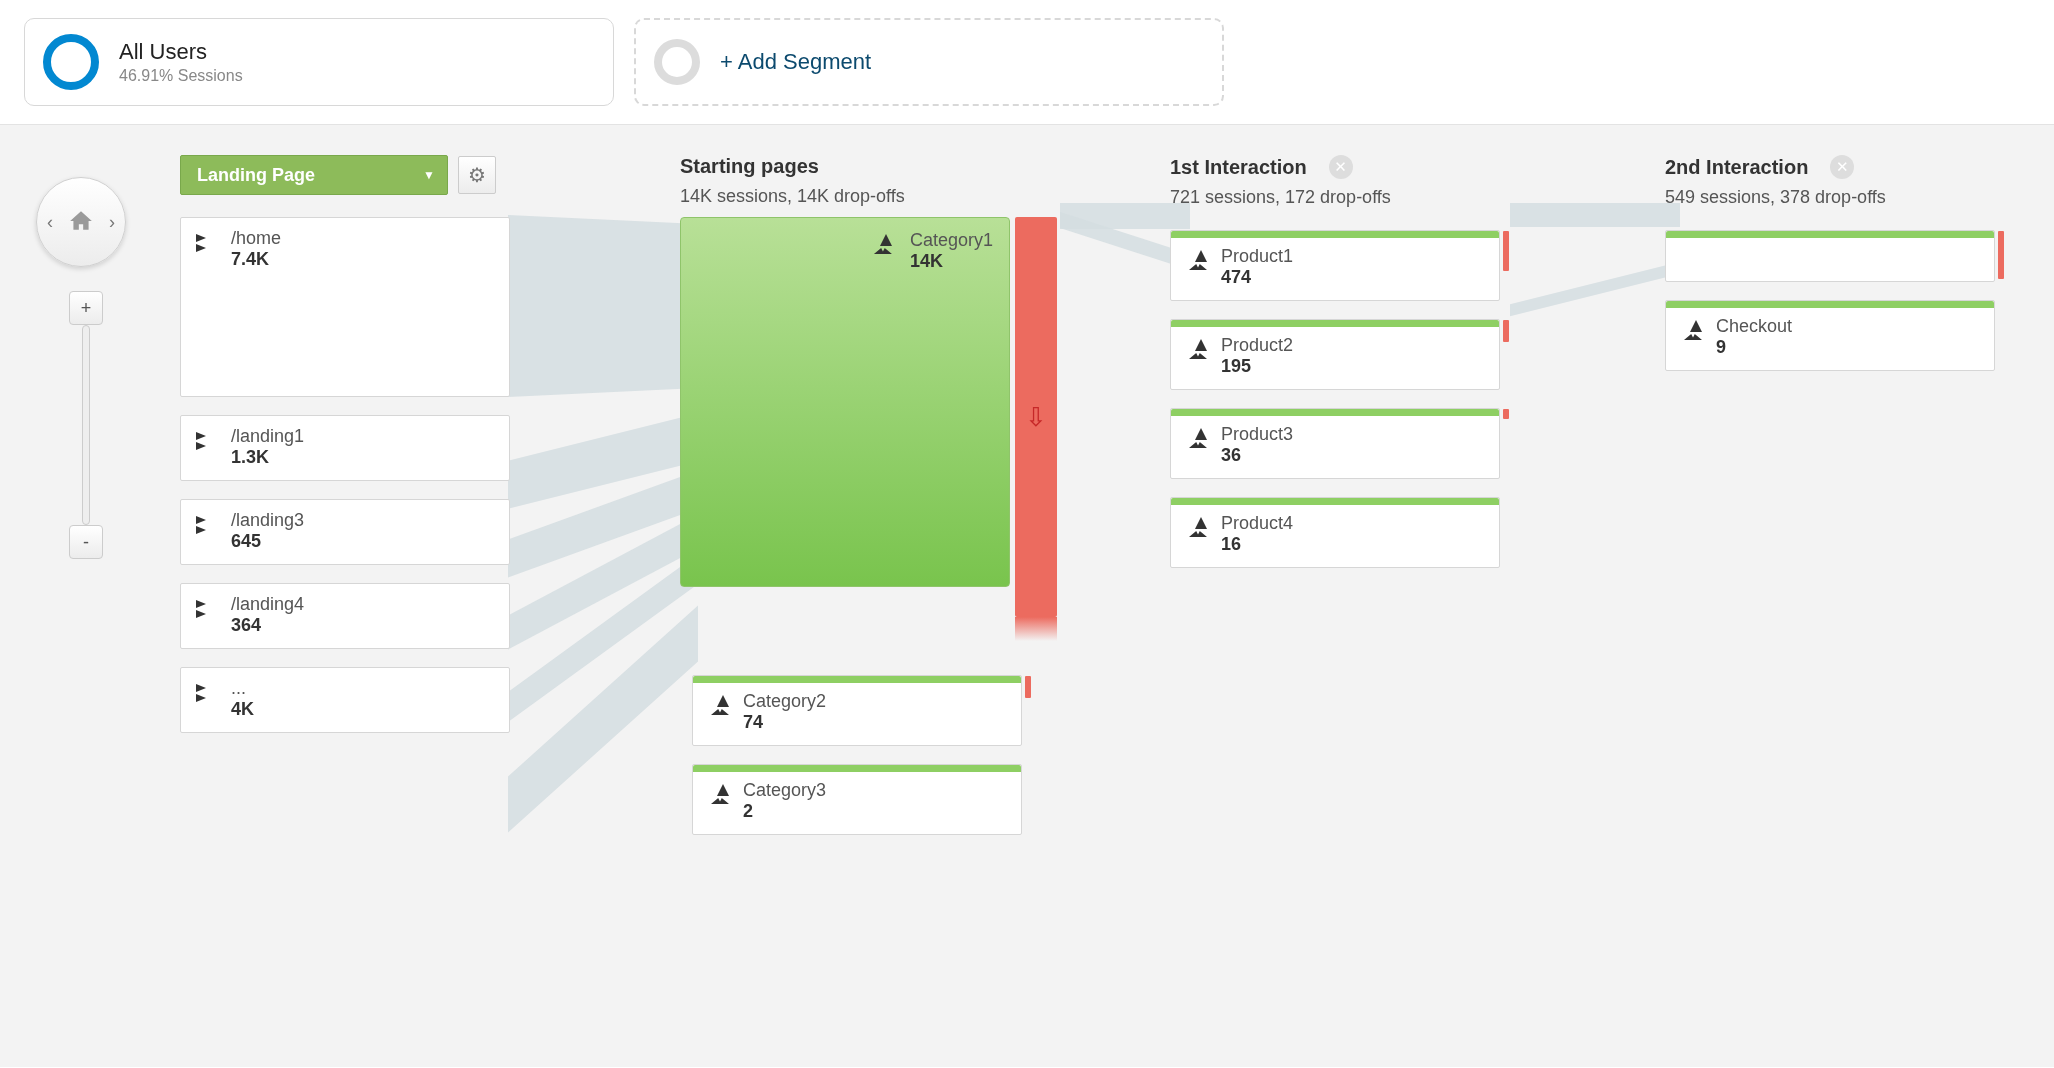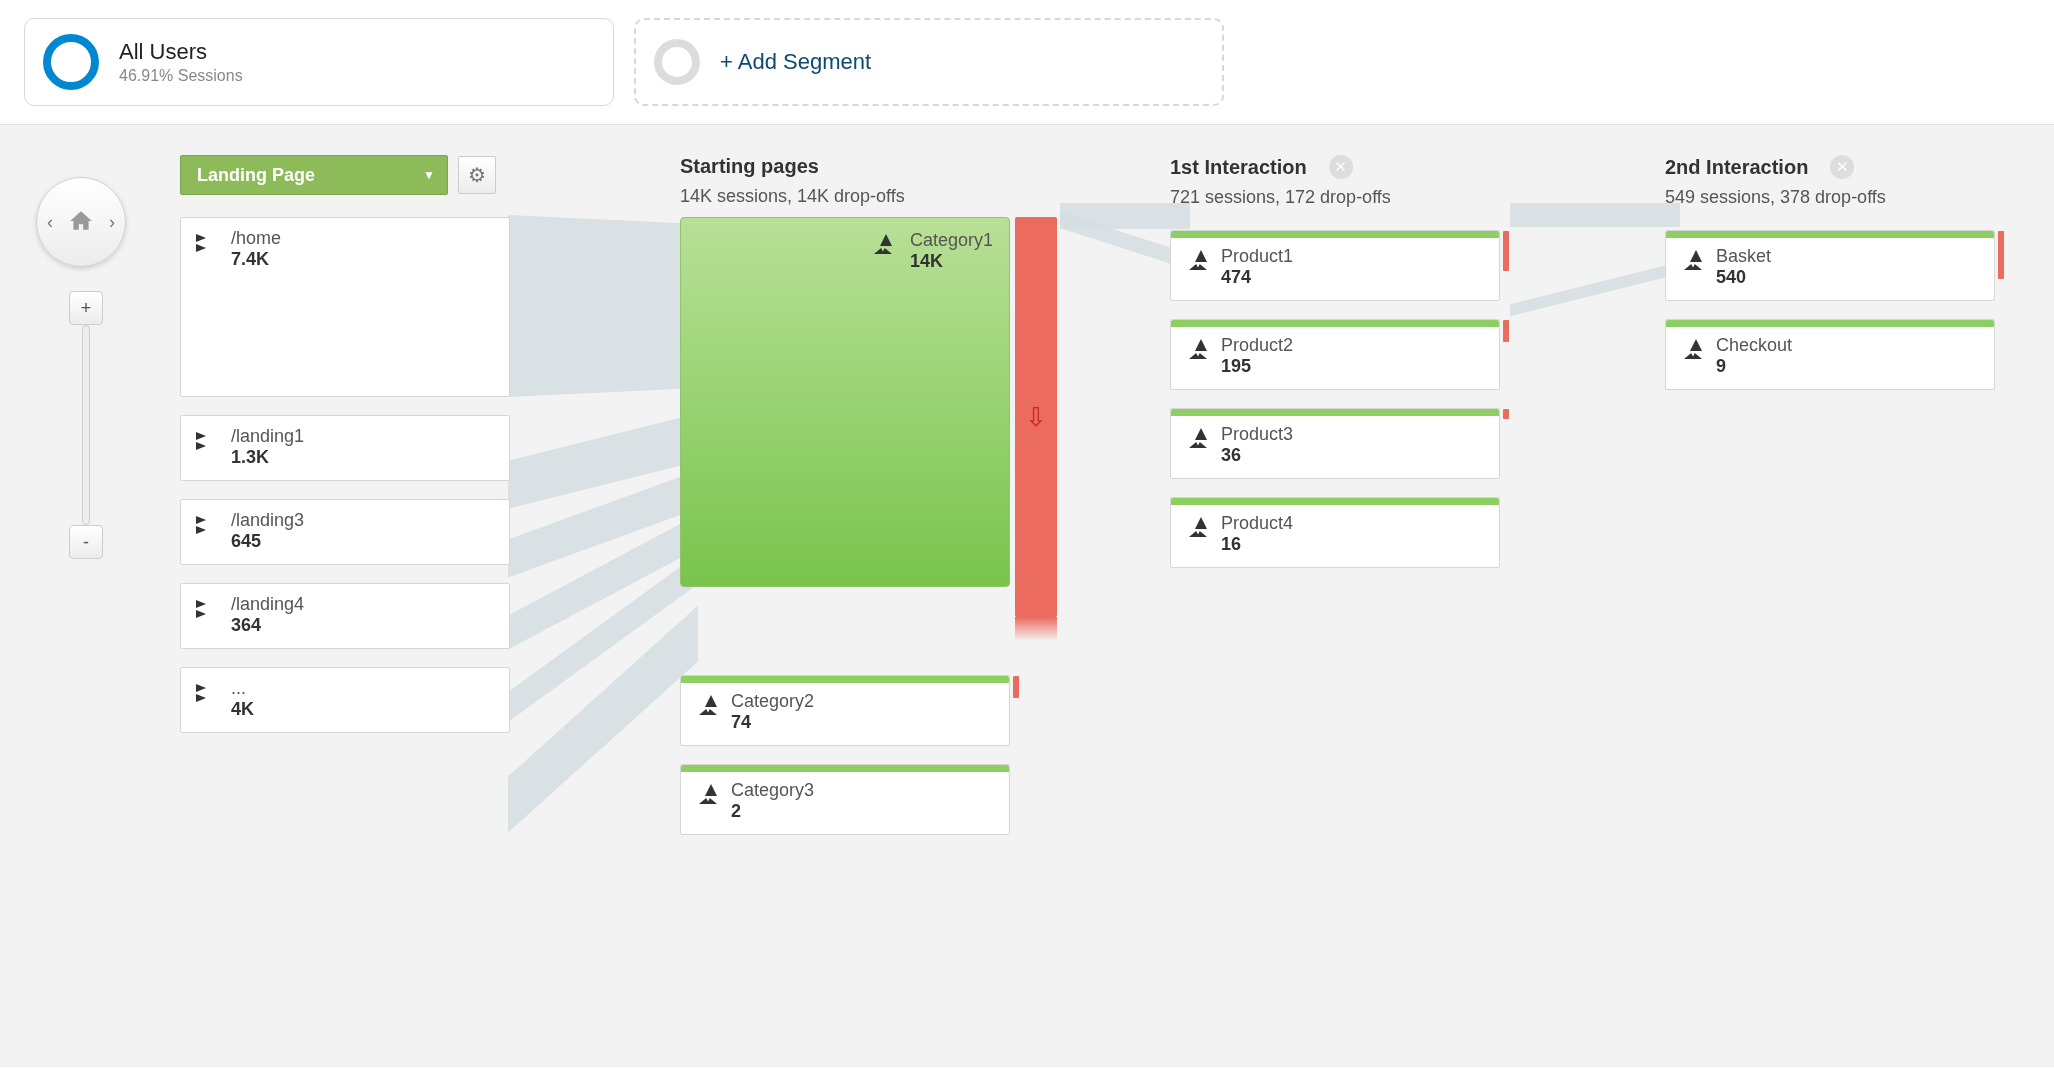--- a/index.html
+++ b/index.html
@@ -235,21 +235,21 @@
   }
 
   
   .ribbon {
     position:absolute;
     background:#d4dde0;
     opacity:.85;
   }
 
   
-  .col1 .cats-small { position:absolute; top:520px; left:0; }
+  .col1 .cats-small { position:absolute; top:520px; left:12px; }
 
 </style>
 </head>
 <body>
 
 <div class="segment-bar">
   <div class="segment-card">
     <div class="segment-circle-blue"></div>
     <div>
       <div class="segment-title">All Users</div>
@@ -485,29 +485,20 @@
 
     <div class="col col3">
       <div>
         <span class="col-title">2nd Interaction</span>
         <span class="col-close">✕</span>
       </div>
       <div class="col-sub">549 sessions, 378 drop-offs</div>
       <div class="nodes" id="second-nodes">
           <div class="node small-node" style="min-height:52px">
     <div class="node-top"></div>
-    <div class="node-row">
-      <div class="node-icon-pg">
-                <div class="pg-glyph"></div>
-              </div>
-      <div>
-        <div class="node-label">Basket</div>
-        <div class="node-value">540</div>
-      </div>
-    </div>
     <div class="small-drop" style="height:48px"></div>
   </div>
           <div class="node small-node" style="min-height:52px">
     <div class="node-top"></div>
     <div class="node-row">
       <div class="node-icon-pg">
                 <div class="pg-glyph"></div>
               </div>
       <div>
         <div class="node-label">Checkout</div>

